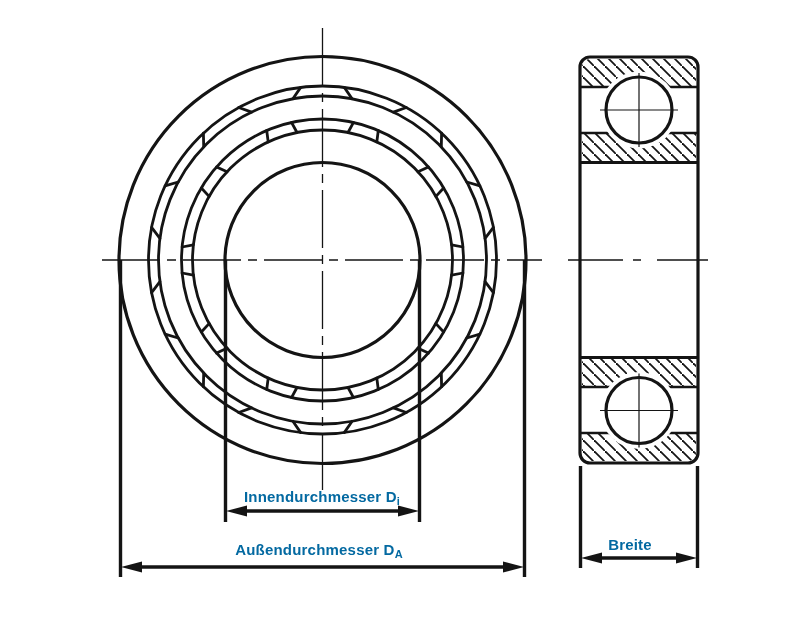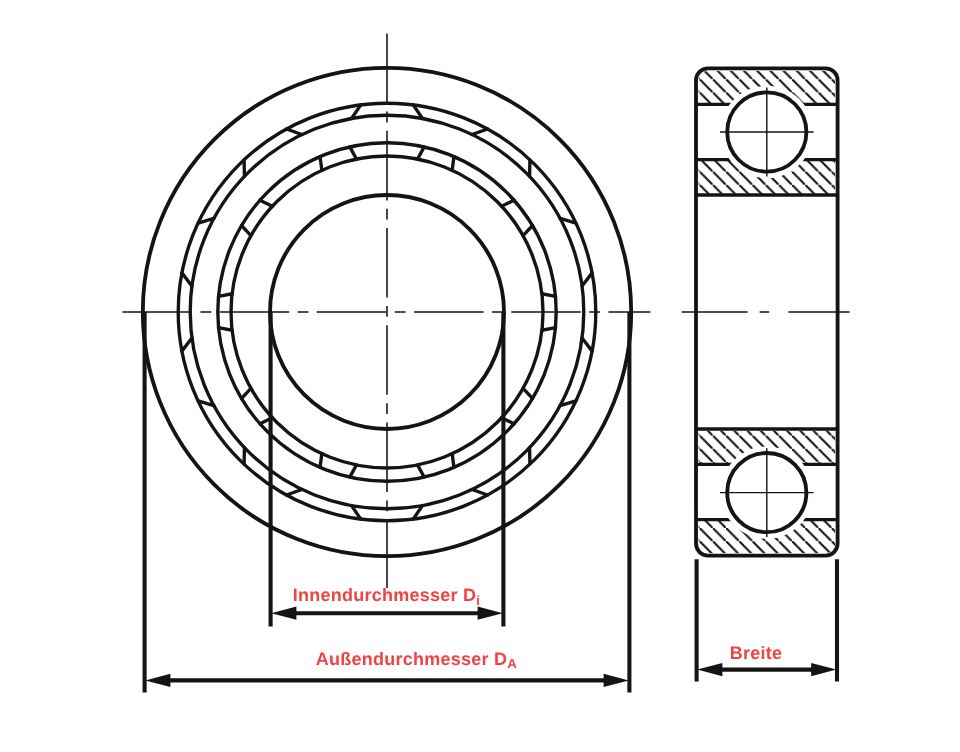--- a/index.html
+++ b/index.html
@@ -13,21 +13,21 @@
   .cap{stroke:#141414;stroke-width:2.8;stroke-linecap:round;}
   .centerline{stroke:#141414;stroke-width:1.3;fill:none;stroke-dasharray:58 7 9 7;}
   .cl-side{stroke:#141414;stroke-width:1.3;fill:none;stroke-dasharray:55 10 8 16;}
   .thin{stroke:#141414;stroke-width:1.2;fill:none;}
   .dim{stroke:#141414;stroke-width:3.4;fill:none;}
   .head{fill:#141414;stroke:none;}
   .edge{stroke:#141414;stroke-width:2.6;fill:none;}
   .sect{stroke:#141414;stroke-width:3;fill:none;}
   .dim-label{
     position:absolute;transform:translateX(-50%);
-    font-weight:bold;font-size:15px;color:#ef4444;white-space:nowrap;
+    font-weight:bold;font-size:15px;color:#0369a1;white-space:nowrap;
     letter-spacing:.2px;
   }
   .dim-label .sub{font-size:11px;position:relative;top:3px;}
 </style>
 </head>
 <body>
 
 <div id="stage">
   <svg width="800" height="627" viewBox="0 0 800 627">
     <defs>
@@ -146,16 +146,16 @@
       <line class="dim" x1="580.5" y1="466" x2="580.5" y2="568"></line>
       <line class="dim" x1="697.5" y1="466" x2="697.5" y2="568"></line>
       <line class="dim" x1="592" y1="558" x2="686" y2="558"></line>
       <polygon class="head" points="581,558 602,552.5 602,563.5"></polygon>
       <polygon class="head" points="697,558 676,552.5 676,563.5"></polygon>
     </g>
   </svg>
 
   <div class="dim-label" style="left:322px;top:488px;"><span>Innendurchmesser D</span><span class="sub">i</span></div>
 
-  <div class="dim-label" style="left:319px;top:541px;margin-left:28px;"><span>Außendurchmesser D</span><span class="sub">A</span></div>
+  <div class="dim-label" style="left:319px;top:541px;"><span>Außendurchmesser D</span><span class="sub">A</span></div>
 
   <div class="dim-label" style="left:630px;top:536px;"><span>Breite</span></div>
 </div>
 
 </body></html>

